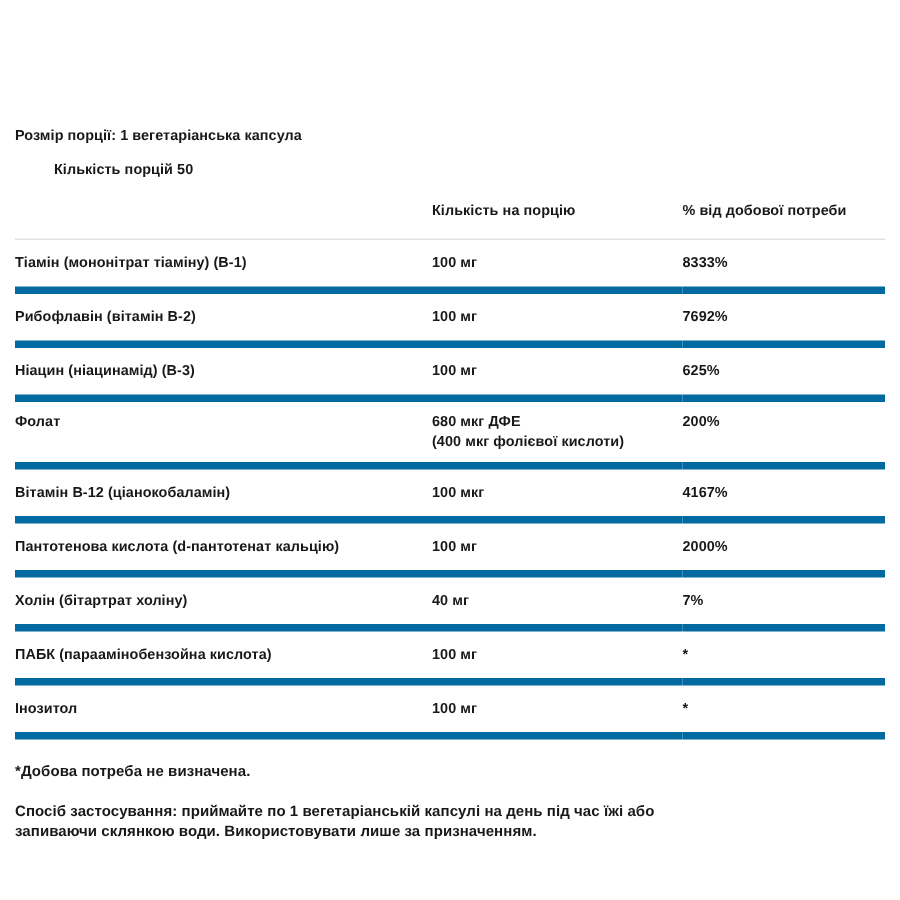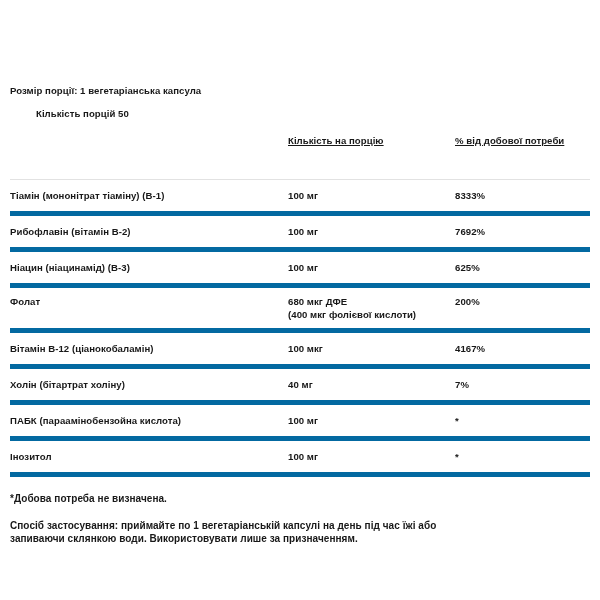--- a/index.html
+++ b/index.html
@@ -56,24 +56,23 @@
     vertical-align: top;
     font-size: 9.6px;
     font-weight: 700;
     line-height: 13px;
     letter-spacing: 0.05px;
     color: #181818;
     padding: 0;
   }
   .facts-table thead th {
     border-bottom: 1px solid #e2e2e2;
-    padding: 0 0 24px 0;
+    padding: 0 0 4px 0;
     height: 21px;
     box-sizing: content-box;
-    text-decoration: underline;
   }
   .facts-table tbody td {
     border-bottom: 5px solid #0369a1;
     padding: 9px 0 9px 0;
   }
   .facts-table tbody tr.tall td {
     padding: 7px 0 7px 0;
   }
   .cell-sub {
     display: block;
@@ -144,20 +143,25 @@
             <span class="cell-sub">(400 мкг фолієвої кислоти)</span>
           </td>
           <td>200%</td>
         </tr>
         <tr>
           <td>Вітамін B-12 (ціанокобаламін)</td>
           <td>100 мкг</td>
           <td>4167%</td>
         </tr>
         <tr>
+          <td>Пантотенова кислота (d-пантотенат кальцію)</td>
+          <td>100 мг</td>
+          <td>2000%</td>
+        </tr>
+        <tr>
           <td>Холін (бітартрат холіну)</td>
           <td>40 мг</td>
           <td>7%</td>
         </tr>
         <tr>
           <td>ПАБК (парааміно­бензойна кислота)</td>
           <td>100 мг</td>
           <td class="dv-star">*</td>
         </tr>
         <tr>

